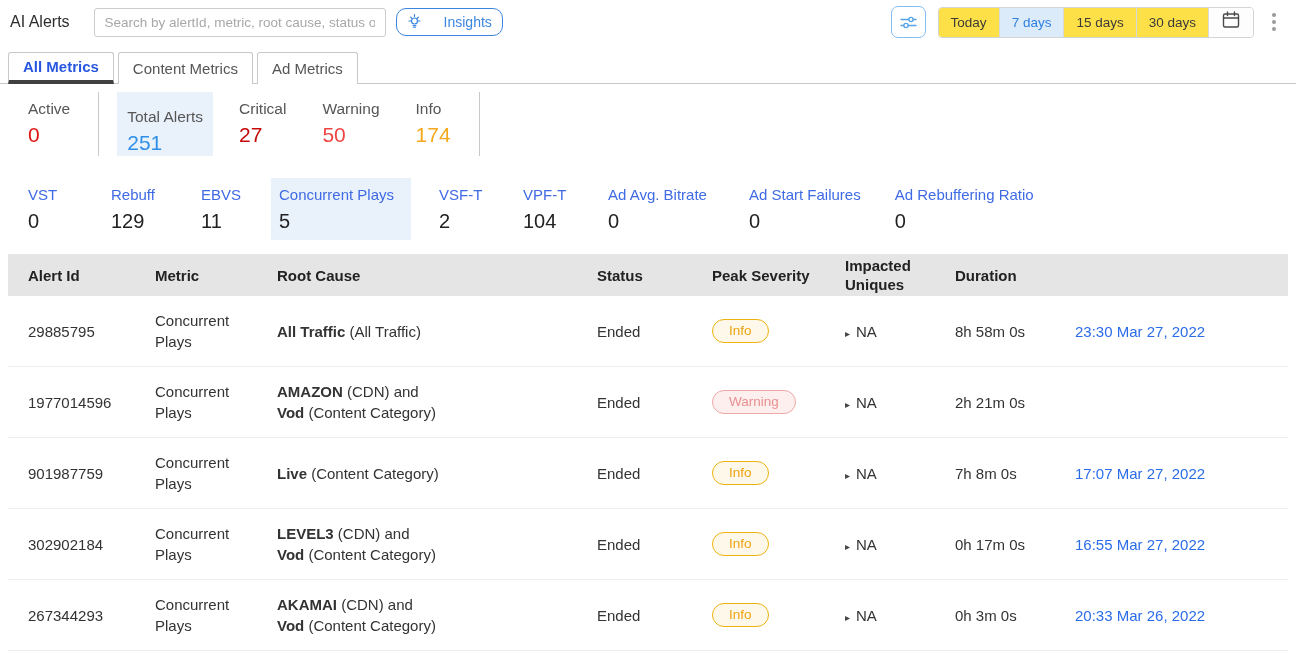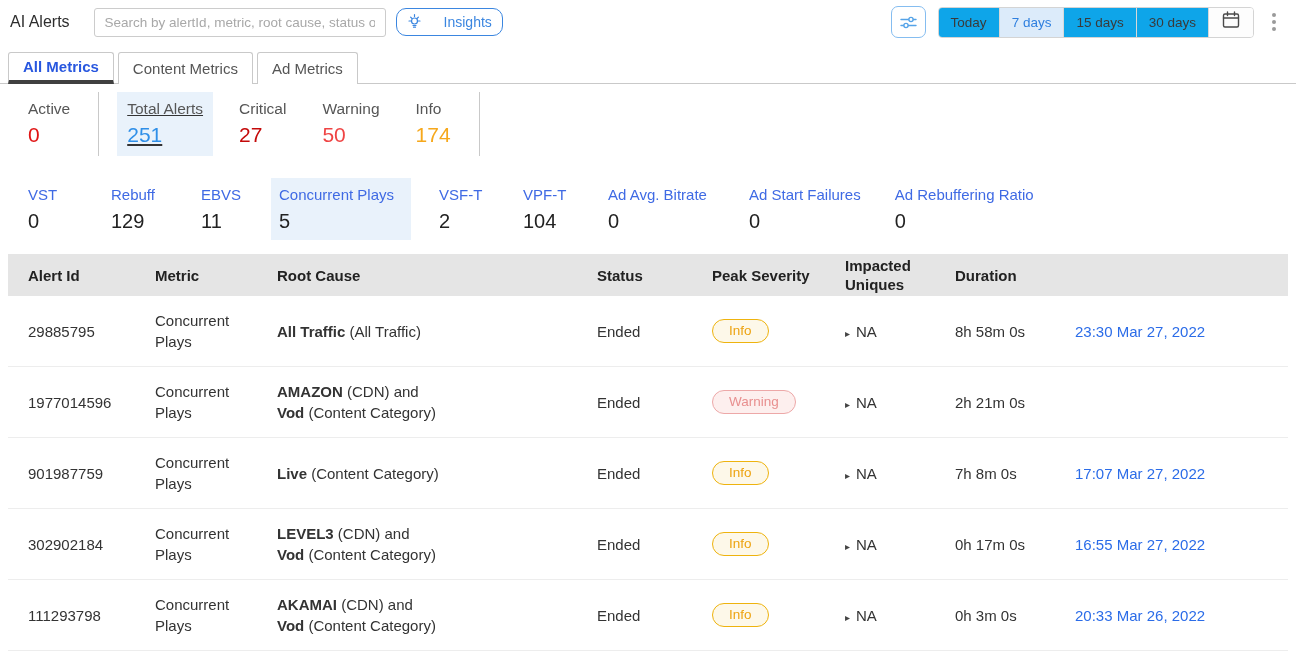--- a/index.html
+++ b/index.html
@@ -15,39 +15,39 @@
   .search-input::placeholder { color:#a8a8a8; }
   .insights-btn { margin-left:10px; height:28px; display:flex; align-items:center; gap:22px;
     border:1px solid #3b86e0; color:#3b86e0; background:#fff; border-radius:10px;
     padding:0 10px; font-size:14px; cursor:pointer; }
   .header-right { margin-left:auto; display:flex; align-items:center; gap:12px; }
   .filter-btn { width:35px; height:32px; border:1px solid #85bdf0; border-radius:7px;
     background:#fff; display:flex; align-items:center; justify-content:center; cursor:pointer; }
   .range-group { display:flex; align-items:stretch; height:31px; border:1px solid #d4d4d4;
     border-radius:4px; overflow:hidden; background:#fff; }
   .range-btn { display:flex; align-items:center; padding:0 12px; font-size:13.5px; color:#3a3a3a;
-    border-right:1px solid #d8d8d8; background:#0ea5e9; cursor:pointer; white-space:nowrap; }
+    border-right:1px solid #d8d8d8; background:#fde047; cursor:pointer; white-space:nowrap; }
   .range-btn.active { color:#2e7fdf; background:#dcebfa; }
   .cal-btn { display:flex; align-items:center; justify-content:center; width:44px;
     background:#fdfdfd; cursor:pointer; }
   .kebab { display:flex; flex-direction:column; gap:3px; padding:4px 6px; cursor:pointer; }
   .kebab i { width:4px; height:4px; border-radius:50%; background:#9a9a9a; }
 
   
   .tabs { display:flex; align-items:flex-end; padding-left:8px; margin-top:12px;
     border-bottom:1px solid #c9c9c9; }
   .tab { height:32px; display:flex; align-items:center; padding:0 14px; margin-right:4px;
     border:1px solid #c9c9c9; border-bottom:none; border-radius:3px 3px 0 0; background:#fff;
     font-size:15px; color:#555; cursor:pointer; margin-bottom:-1px; position:relative; }
   .tab.active { color:#2857df; font-weight:700; border-bottom:4px solid #404040; }
 
   
   .stats { display:flex; align-items:stretch; margin:8px 0 0 28px; height:64px; }
   .stat { padding:8px 10px 8px 0; cursor:pointer; }
-  .stat.highlight { background:#e9f2fb; padding:8px 10px;text-decoration:underline; }
+  .stat.highlight { background:#e9f2fb; padding:16px 10px; }
   .stat-label { font-size:15.5px; color:#565656; }
   .stat-value { font-size:21px; font-weight:500; margin-top:5px; }
   .v-divider { width:1px; background:#c9c9c9; margin:0 18px; }
   .stat + .stat { margin-left:26px; }
   .v-divider + .stat { margin-left:0; }
 
   
   .metrics { display:flex; align-items:stretch; margin:22px 0 0 20px; height:62px; }
   .metric { padding:8px 8px 8px 8px; margin-right:18px; cursor:pointer; min-width:68px; }
   .metric.highlight { background:#e9f2fb; min-width:140px; margin-right:20px; }
@@ -266,21 +266,21 @@
       <div><b>Vod</b><span> (Content Category)</span></div>
     </div>
     <div class="cell c-status">Ended</div>
     <div class="cell c-sev"><span class="badge info">Info</span></div>
     <div class="cell c-uniq"><span class="expand-icon">▸</span><span>NA</span></div>
     <div class="cell c-dur">0h 17m 0s</div>
     <div class="cell c-time"><span class="time-link">16:55 Mar 27, 2022</span></div>
   </div>
 
   <div class="trow tbody-row">
-    <div class="cell c-alert">111293798</div>
+    <div class="cell c-alert">267344293</div>
     <div class="cell c-metric">
         <div class="wrap">Concurrent Plays</div>
       </div>
     <div class="cell c-root">
       <div><b>AKAMAI</b><span> (CDN) and</span></div>
       <div><b>Vod</b><span> (Content Category)</span></div>
     </div>
     <div class="cell c-status">Ended</div>
     <div class="cell c-sev"><span class="badge info">Info</span></div>
     <div class="cell c-uniq"><span class="expand-icon">▸</span><span>NA</span></div>

